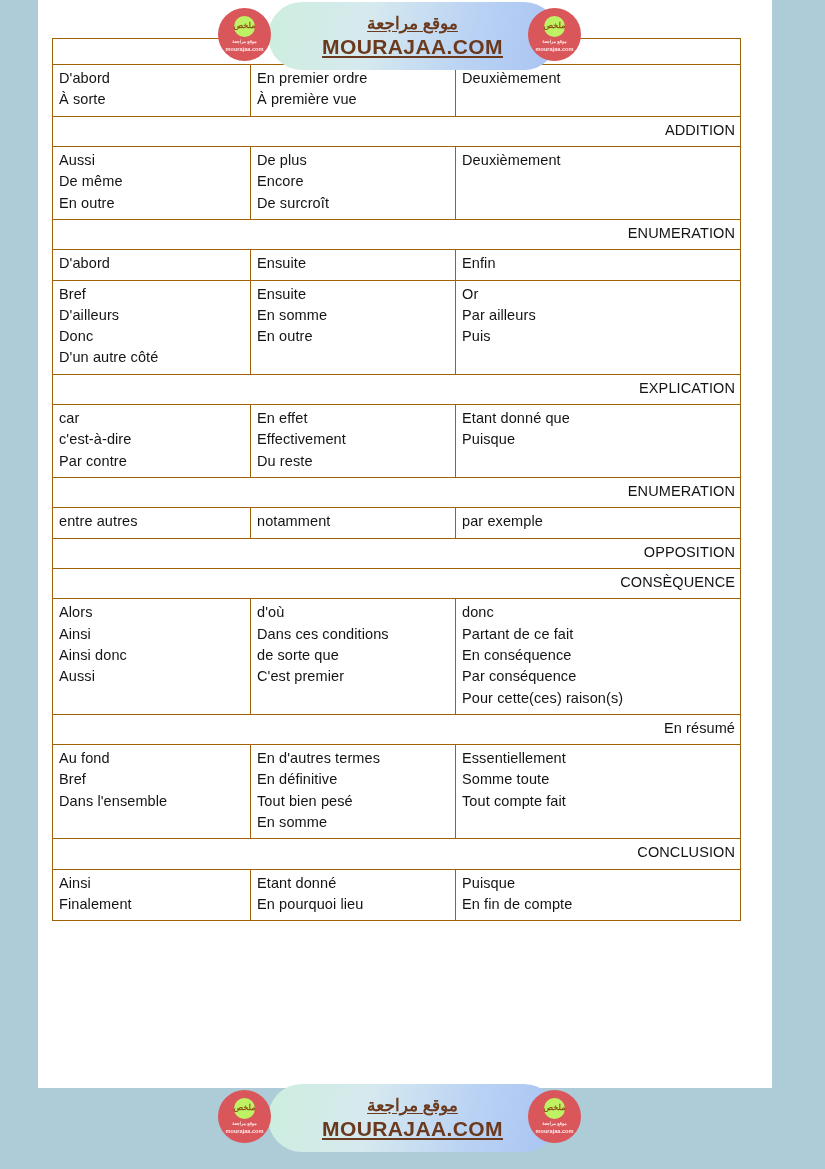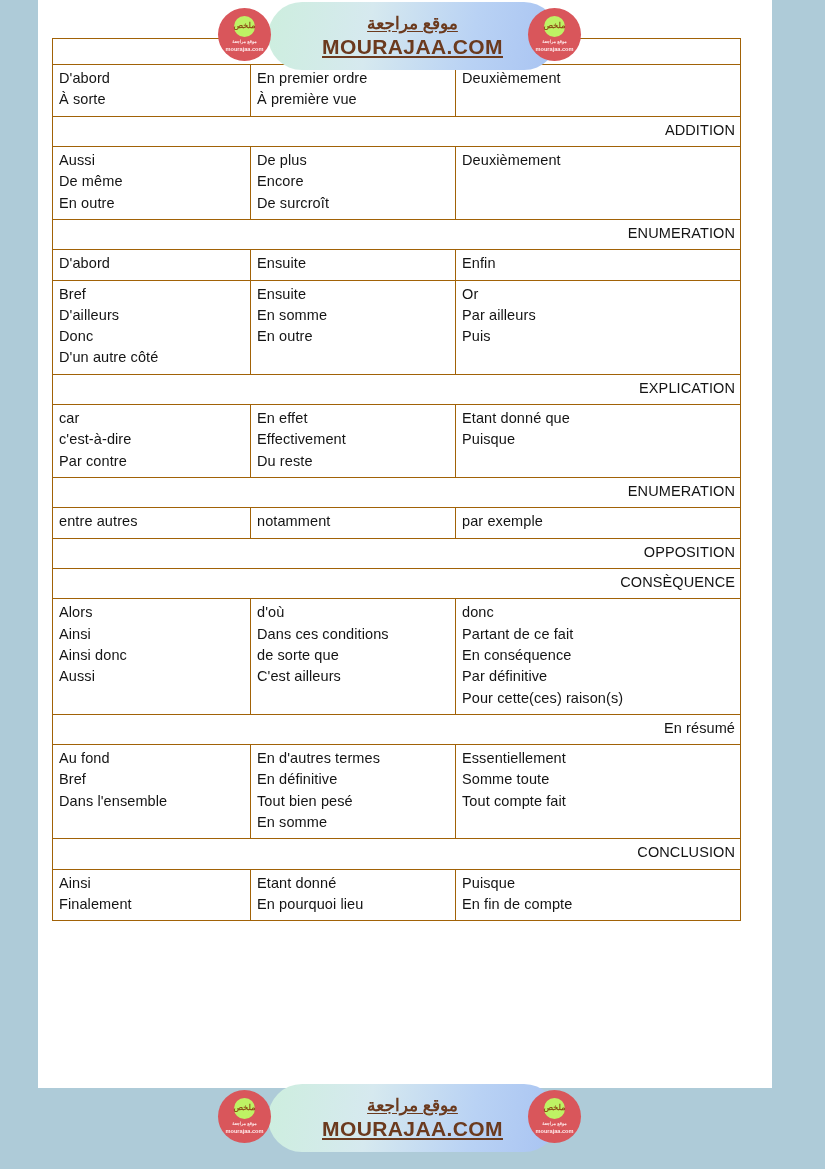--- a/index.html
+++ b/index.html
@@ -263,27 +263,27 @@
           <td>
             <span class="cell-line">Alors</span>
             <span class="cell-line">Ainsi</span>
             <span class="cell-line">Ainsi donc</span>
             <span class="cell-line">Aussi</span>
           </td>
           <td>
             <span class="cell-line">d'où</span>
             <span class="cell-line">Dans ces conditions</span>
             <span class="cell-line">de sorte que</span>
-            <span class="cell-line">C'est ailleurs</span>
+            <span class="cell-line">C'est premier</span>
           </td>
           <td>
             <span class="cell-line">donc</span>
             <span class="cell-line">Partant de ce fait</span>
             <span class="cell-line">En conséquence</span>
-            <span class="cell-line">Par définitive</span>
+            <span class="cell-line">Par conséquence</span>
             <span class="cell-line">Pour cette(ces) raison(s)</span>
           </td>
         </tr>
         <tr class="section-row">
           <td colspan="3">En résumé</td>
         </tr>
         <tr>
           <td>
             <span class="cell-line">Au fond</span>
             <span class="cell-line">Bref</span>

